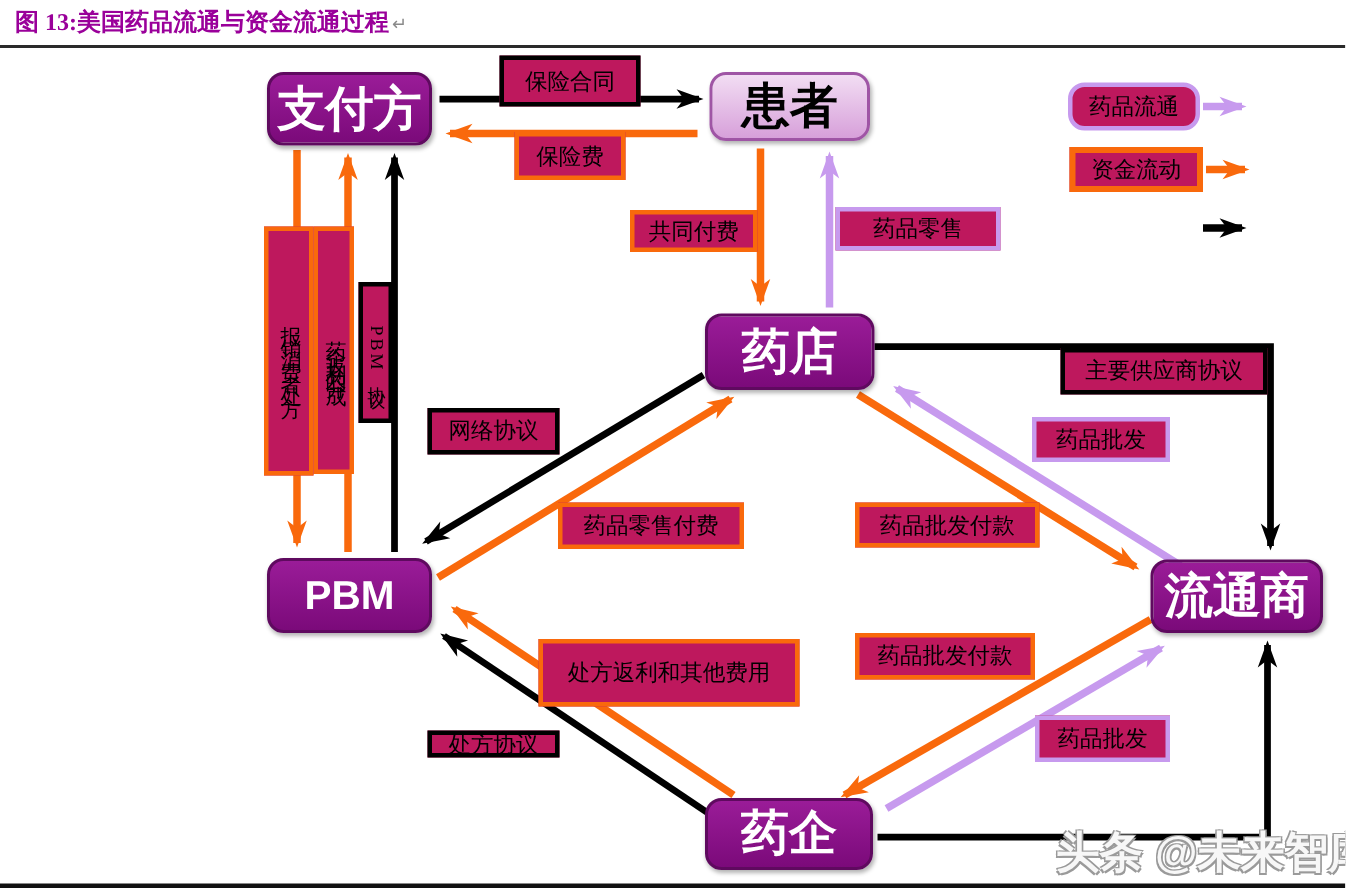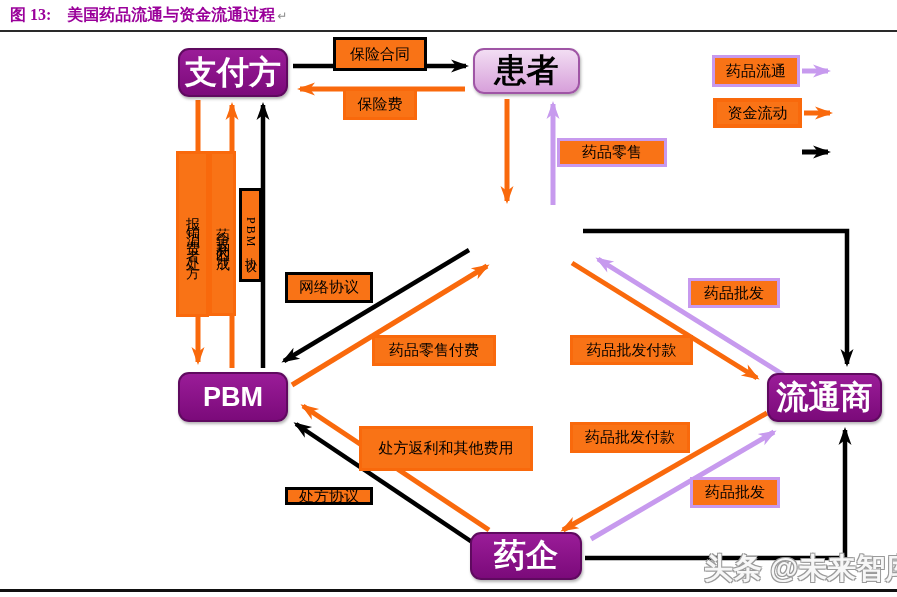--- a/index.html
+++ b/index.html
@@ -1,47 +1,47 @@
 <!DOCTYPE html>
 <html><head>
 <meta charset="utf-8">
 <style>
   html,body{margin:0;padding:0;background:#fff;}
   .page{position:relative;width:897px;height:597px;background:#fff;overflow:hidden;
         font-family:"Liberation Serif", serif;}
   .title{position:absolute;left:10px;top:5px;font-size:16px;font-weight:bold;
          color:#9A009A;white-space:nowrap;z-index:5;}
-  .title .fig-label{margin-right:16px;}
+  .title .fig-label{margin-right:0;}
   .ret{color:#8a8a8a;font-weight:normal;font-size:12px;margin-left:2px;}
   .title-rule{position:absolute;left:0;top:30px;width:897px;height:0;
               border-top:2px solid #2a2a2a;z-index:1;}
   .bottom-rule{position:absolute;left:0;top:589px;width:897px;height:0;
                border-top:3px solid #111;z-index:1;}
   svg.arrows{position:absolute;left:0;top:0;z-index:1;}
 
   .node{position:absolute;display:flex;align-items:center;justify-content:center;
         border-radius:11px;color:#fff;font-weight:bold;font-size:32px;
         background:linear-gradient(#9A1C98,#7B0A7A);
         border:2px solid #5F0A5F;box-shadow:1px 2px 3px rgba(0,0,0,.3);
         z-index:2;box-sizing:border-box;white-space:nowrap;}
   .node.light{background:linear-gradient(#F2DDF3,#D7A0DA);color:#000;
         border:2px solid #9F55A5;}
   .node.latin{font-family:"Liberation Sans", sans-serif;font-size:27px;}
 
   .box{position:absolute;display:flex;align-items:center;justify-content:center;
-       background:#f97316;color:#000;font-size:15px;box-sizing:border-box;
+       background:#be185d;color:#000;font-size:15px;box-sizing:border-box;
        white-space:nowrap;z-index:3;}
   .box.black{border:3px solid #000;}
   .box.orange{border:3px solid #F9690C;}
   .box.lav{border:3px solid #C79AEE;}
   .box.vert{writing-mode:vertical-rl;text-orientation:mixed;}
   .box.sp8{letter-spacing:8px;font-size:14px;}
   .box.sp5{letter-spacing:5px;font-size:14px;}
   .box.sp2{letter-spacing:2px;font-size:12px;}
-  .box.legend-lav{border-width:3px;}
+  .box.legend-lav{border-width:3px;border-radius:11px;}
   .box.legend-orange{border-width:4px;}
   .box.legend-black{border-width:4px;}
 
   .watermark{position:absolute;left:704px;top:549px;z-index:10;
       font-family:"Liberation Sans", sans-serif;font-weight:bold;font-size:29px;
       color:rgba(255,255,255,.92);white-space:nowrap;
       text-shadow:-1px -1px 0 #9a9a9a, 1px -1px 0 #9a9a9a,
                   -1px 1px 0 #9a9a9a, 1px 1px 0 #9a9a9a;}
 </style>
 </head>
@@ -87,34 +87,37 @@
     <path d="M787,377 L598,259" stroke="#C79AEE" stroke-width="5" fill="none" marker-end="url(#ah-lav)"></path>
     <path d="M591,539 L774,432" stroke="#C79AEE" stroke-width="5" fill="none" marker-end="url(#ah-lav)"></path>
 
     <path d="M802,71 L828,71" stroke="#C79AEE" stroke-width="5" fill="none" marker-end="url(#ah-lav)"></path>
     <path d="M804,113 L830,113" stroke="#F9690C" stroke-width="5" fill="none" marker-end="url(#ah-orange)"></path>
     <path d="M802,152 L828,152" stroke="#000" stroke-width="5" fill="none" marker-end="url(#ah-black)"></path>
   </svg>
 
   <div class="node" style="left:178px;top:48px;width:110px;height:49px">支付方</div>
   <div class="node light" style="left:473px;top:48px;width:107px;height:46px">患者</div>
+  <div class="node" style="left:470px;top:209px;width:113px;height:51px">药店</div>
   <div class="node latin" style="left:178px;top:372px;width:110px;height:50px">PBM</div>
   <div class="node" style="left:767px;top:373px;width:115px;height:49px">流通商</div>
   <div class="node" style="left:470px;top:532px;width:112px;height:48px">药企</div>
 
   <div class="box black" style="left:333px;top:37px;width:94px;height:34px">保险合同</div>
   <div class="box orange" style="left:343px;top:88px;width:74px;height:32px">保险费</div>
+  <div class="box orange" style="left:420px;top:140px;width:85px;height:28px">共同付费</div>
   <div class="box lav" style="left:557px;top:138px;width:110px;height:29px">药品零售</div>
   <div class="box orange vert sp8" style="left:176px;top:151px;width:33px;height:166px">报销消费者处方</div>
   <div class="box orange vert sp5" style="left:209px;top:151px;width:27px;height:165px">药企返利的分成</div>
   <div class="box black vert sp2" style="left:239px;top:188px;width:23px;height:94px">PBM协议</div>
   <div class="box black" style="left:285px;top:272px;width:88px;height:31px">网络协议</div>
   <div class="box orange" style="left:372px;top:335px;width:124px;height:31px">药品零售付费</div>
   <div class="box orange" style="left:570px;top:335px;width:123px;height:30px">药品批发付款</div>
   <div class="box lav" style="left:688px;top:278px;width:92px;height:30px">药品批发</div>
+  <div class="box black" style="left:707px;top:232px;width:138px;height:31px">主要供应商协议</div>
   <div class="box orange" style="left:359px;top:426px;width:174px;height:45px">处方返利和其他费用</div>
   <div class="box black" style="left:285px;top:487px;width:88px;height:18px">处方协议</div>
   <div class="box orange" style="left:570px;top:422px;width:120px;height:31px">药品批发付款</div>
   <div class="box lav" style="left:690px;top:477px;width:90px;height:31px">药品批发</div>
 
   <div class="box lav legend-lav" style="left:712px;top:55px;width:88px;height:32px">药品流通</div>
   <div class="box orange legend-orange" style="left:713px;top:98px;width:89px;height:30px">资金流动</div>
 
   <div class="watermark">
     <span>头条 @未来智库</span>

